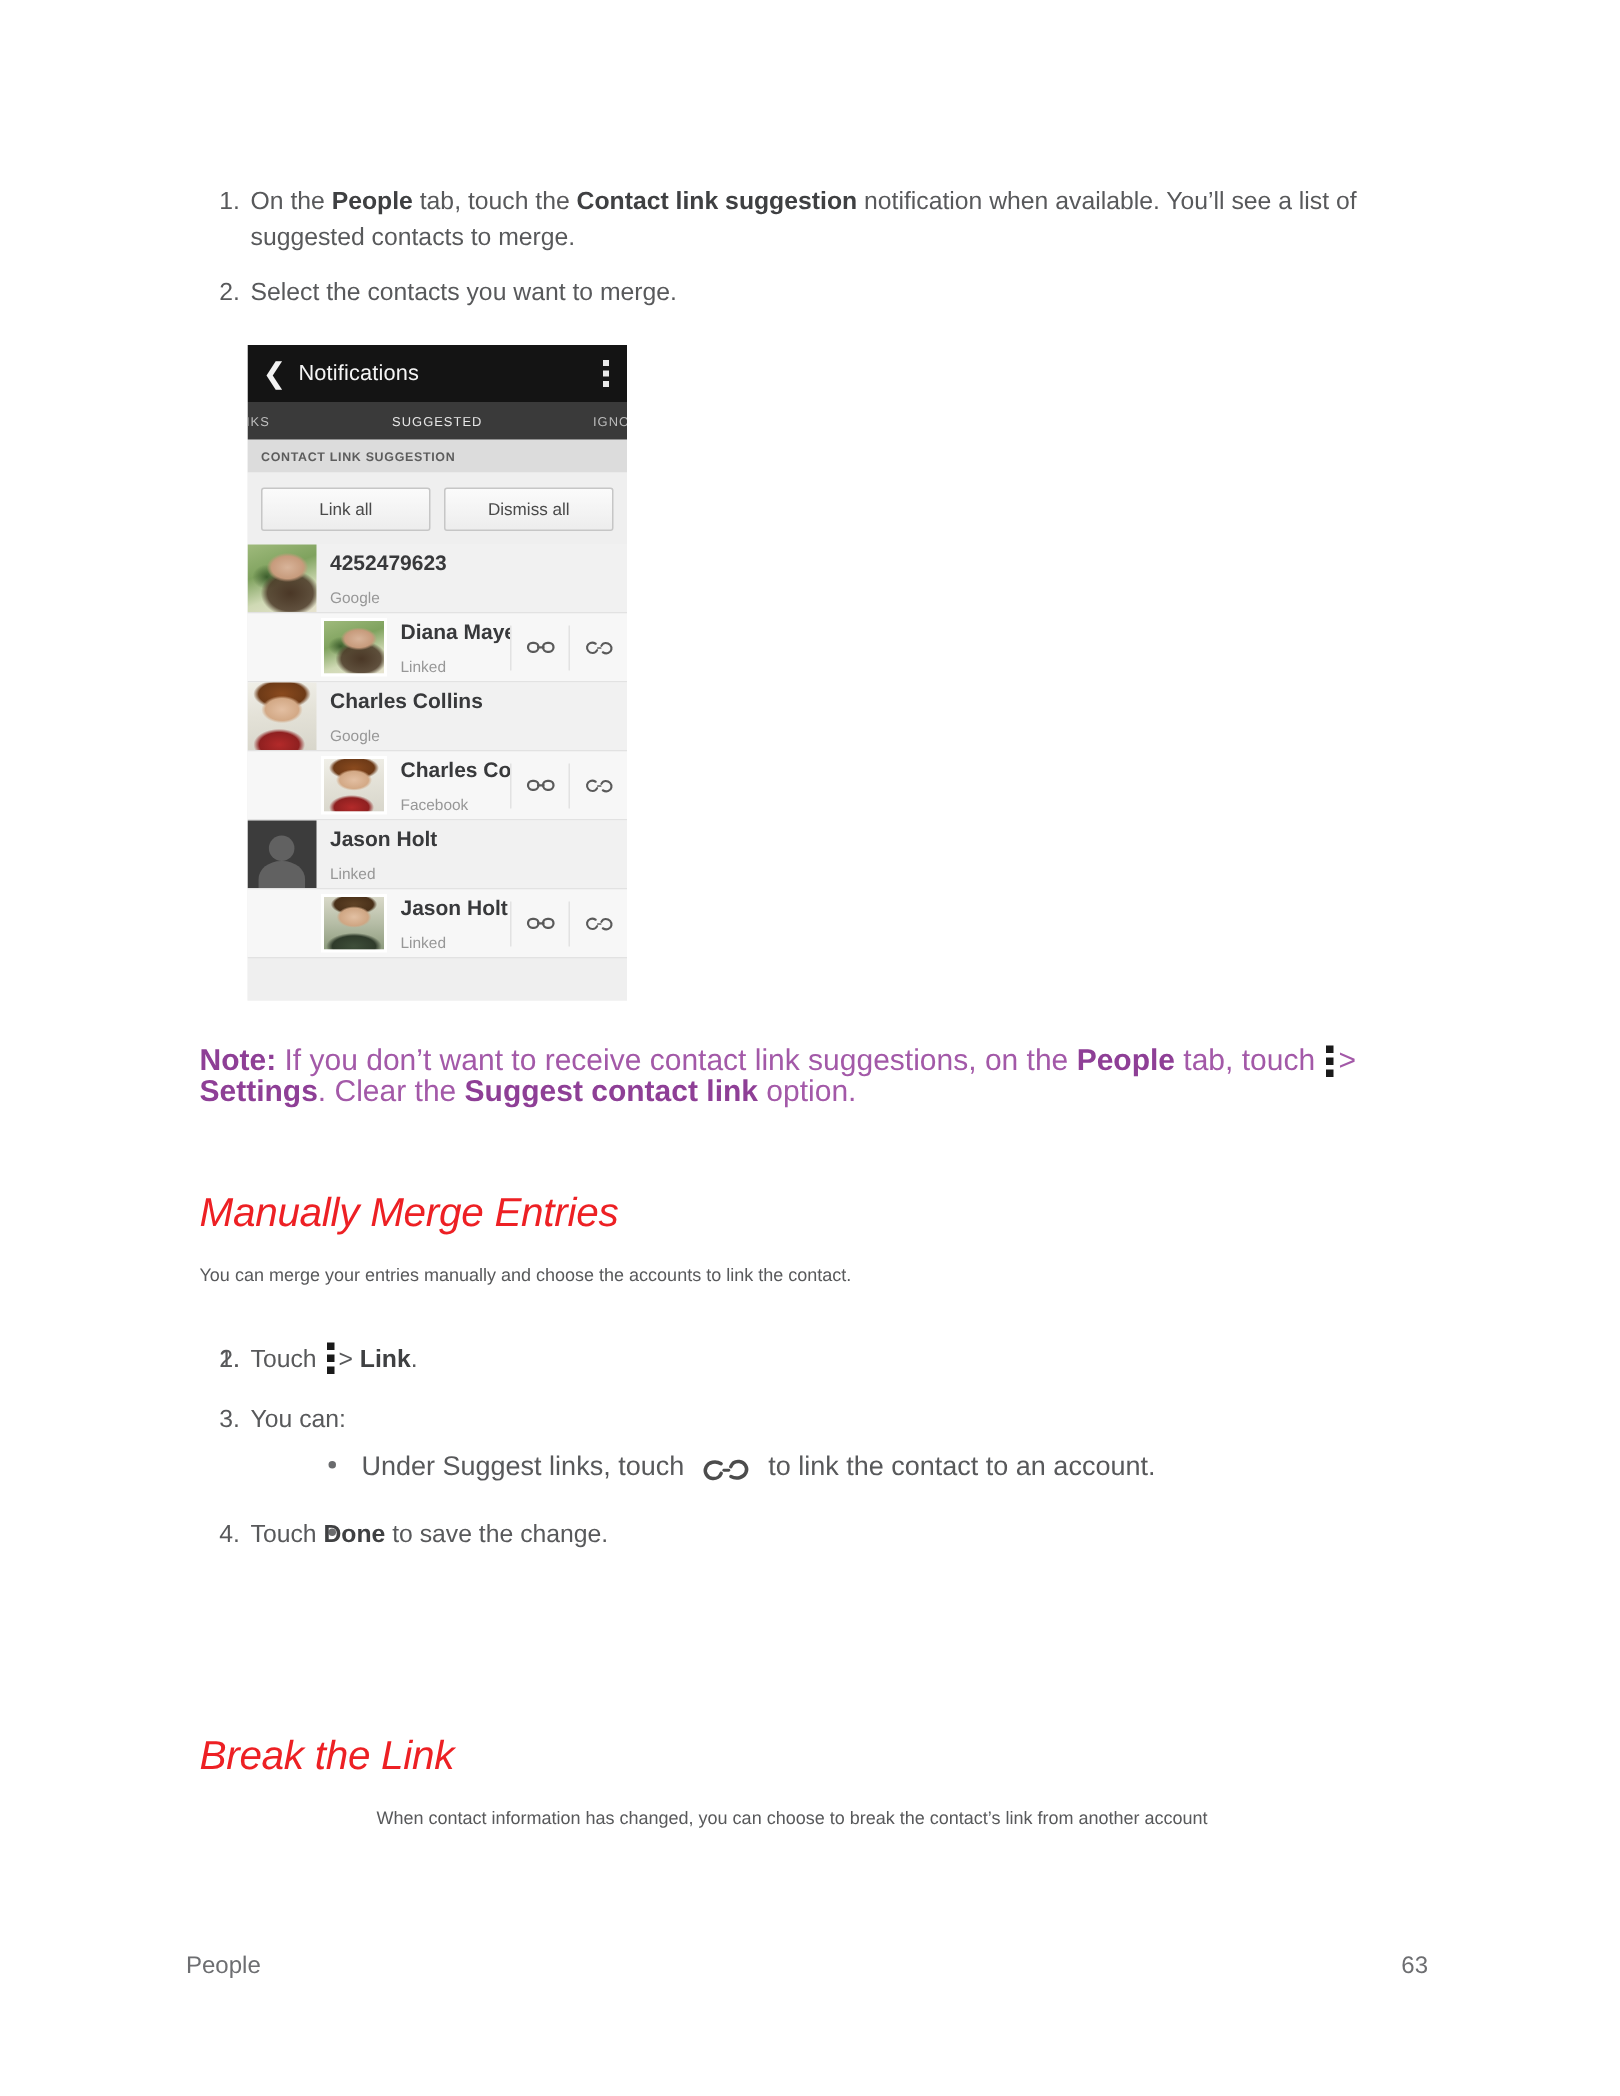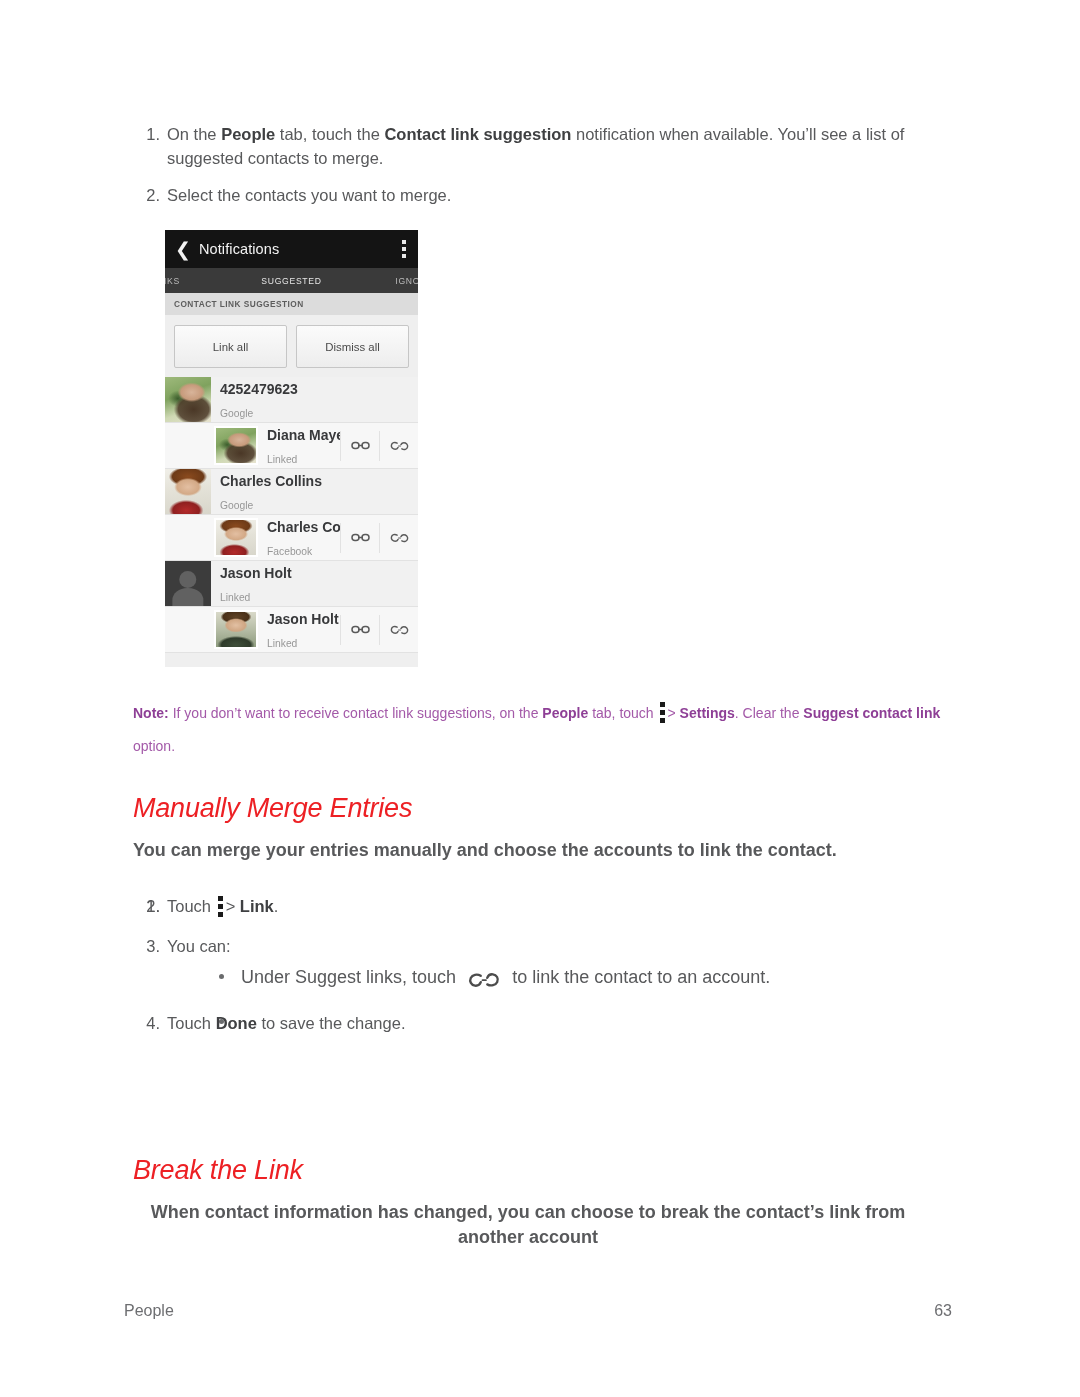--- a/index.html
+++ b/index.html
@@ -154,21 +154,21 @@
   }
 
   .shot-btnrow {
     background: #efefef;
     padding: 10px 9px 9px 9px;
     display: flex;
     gap: 9px;
   }
   .shot-btn {
     flex: 1;
-    height: 43px;
+    height: 29px;
     background: linear-gradient(#fbfbfb, #ededed);
     border: 1px solid #c6c6c6;
     border-radius: 2px;
     display: flex;
     align-items: center;
     justify-content: center;
     font-size: 11.4px;
     color: #4a4a4a;
   }
 
@@ -285,22 +285,22 @@
     width: 44px;
     flex: 0 0 44px;
   }
 
   
   .note {
     position: absolute;
     left: 133px;
     top: 697px;
     width: 812px;
-    font-size: 14px;
-    line-height: 33px;
+    font-size: 20px;
+    line-height: 21px;
     color: #a359a8;
   }
   .note b { color: #8e3f96; font-weight: bold; }
   .note .lbl { font-weight: bold; color: #8e3f96; }
 
   
   h2.head {
     position: absolute;
     left: 133px;
     margin: 0;
@@ -310,24 +310,23 @@
     color: #ed2024;
     letter-spacing: -.2px;
   }
   h2.h-merge { top: 793px; }
   h2.h-break { top: 1155px; }
 
   .para {
     position: absolute;
     left: 133px;
     width: 790px;
-    font-size: 18px;
+    font-size: 12px;
     line-height: 25px;
     color: #58595b;
-    font-weight: bold;
   }
   .p-merge { top: 838px; }
   .p-break { top: 1200px; text-align: center; }
 
   
   .content2 {
     position: absolute;
     left: 133px;
     top: 878px;
     width: 810px;

